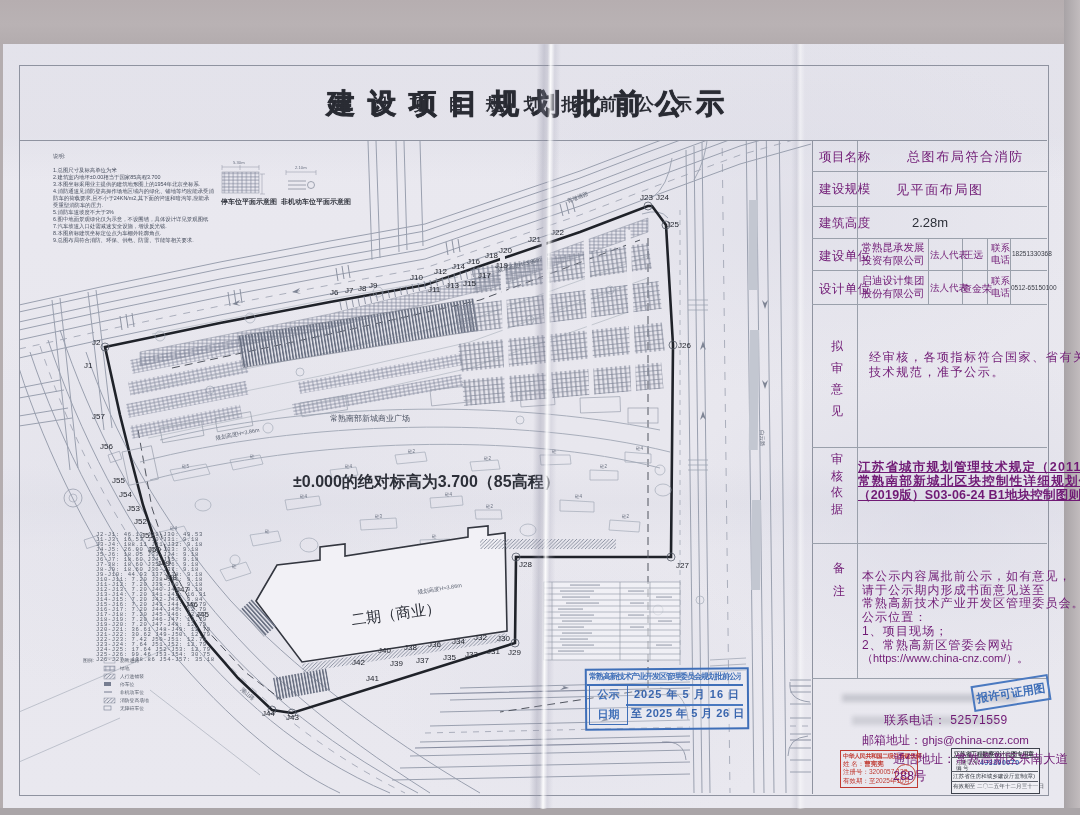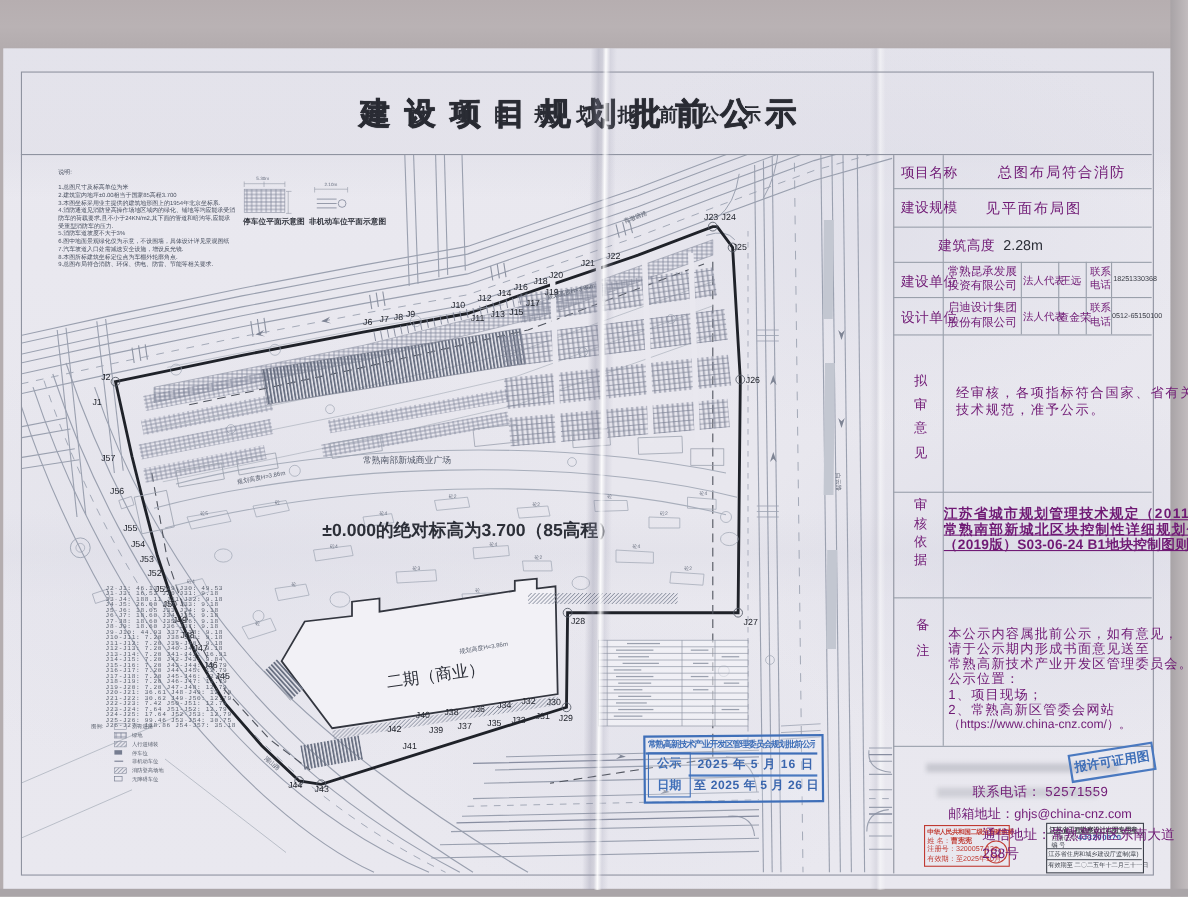--- a/index.html
+++ b/index.html
@@ -55,21 +55,21 @@
   <div class="abs" style="left:962px;top:238px;width:1px;height:66px;background:#9aa0ab;"></div>
   <div class="abs" style="left:987px;top:238px;width:1px;height:66px;background:#9aa0ab;"></div>
   <div class="abs" style="left:1010px;top:238px;width:1px;height:66px;background:#9aa0ab;"></div>
 
   <div class="abs cjk" style="left:819px;top:149px;font-size:12.5px;letter-spacing:0.4px;">项目名称</div>
   <div class="abs cjk" style="left:907px;top:148px;font-size:13px;letter-spacing:1.6px;">总图布局符合消防</div>
 
   <div class="abs cjk" style="left:819px;top:181px;font-size:12.5px;letter-spacing:0.4px;">建设规模</div>
   <div class="abs cjk" style="left:896px;top:181px;font-size:13px;letter-spacing:1.6px;">见平面布局图</div>
 
-  <div class="abs cjk" style="left:819px;top:215px;font-size:12.5px;letter-spacing:0.4px;margin-left:34px;">建筑高度</div>
+  <div class="abs cjk" style="left:819px;top:215px;font-size:12.5px;letter-spacing:0.4px;">建筑高度</div>
   <div class="abs" style="left:912px;top:215px;font-size:13px;color:#2c2f38;">2.28m</div>
 
   <div class="abs cjk" style="left:819px;top:248px;font-size:12.5px;letter-spacing:0.4px;">建设单位</div>
   <div class="abs cjk" style="left:860px;top:241px;width:66px;font-size:10.5px;line-height:13px;text-align:center;">常熟昆承发展投资有限公司</div>
   <div class="abs cjk" style="left:930px;top:249px;font-size:9.5px;">法人代表</div>
   <div class="abs cjk" style="left:964px;top:249px;font-size:9.5px;">王远</div>
   <div class="abs cjk" style="left:991px;top:242px;width:19px;font-size:9.5px;line-height:12px;">联系电话</div>
   <div class="abs" style="left:1012px;top:250px;font-size:6.5px;color:#3a3d46;">18251330368</div>
 
   <div class="abs cjk" style="left:819px;top:281px;font-size:12.5px;letter-spacing:0.4px;">设计单位</div>

